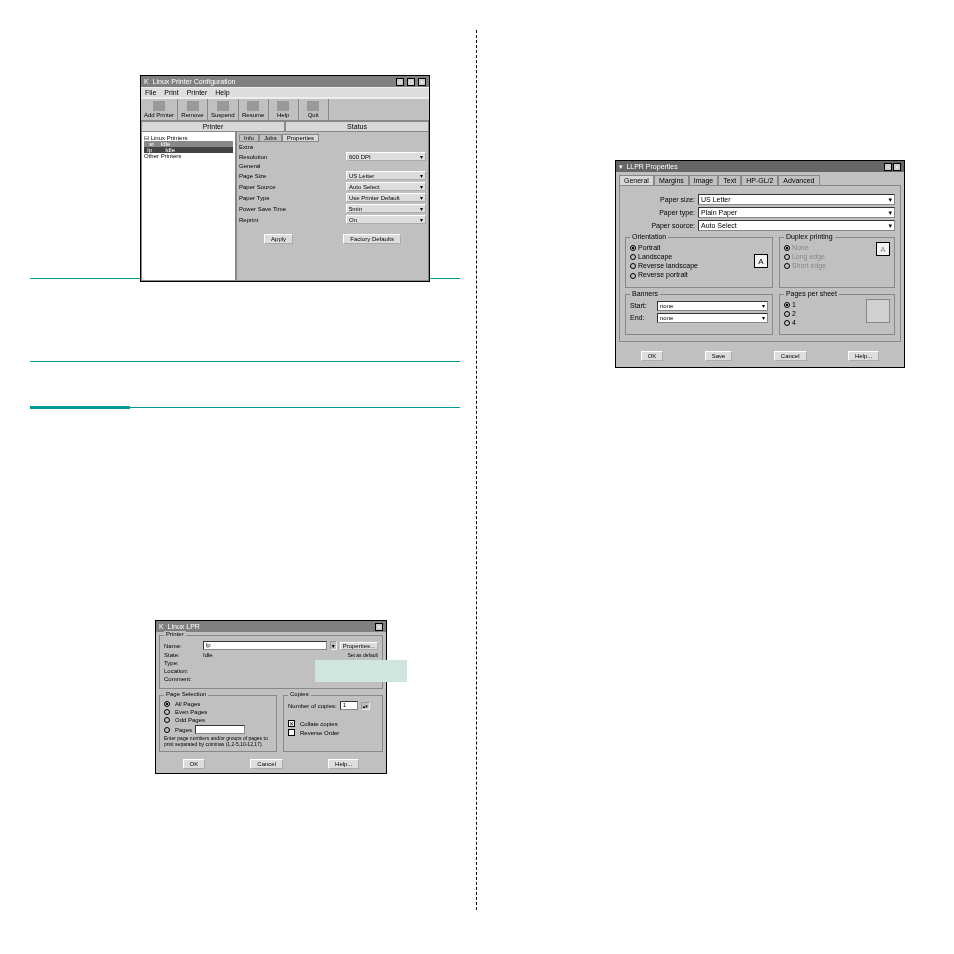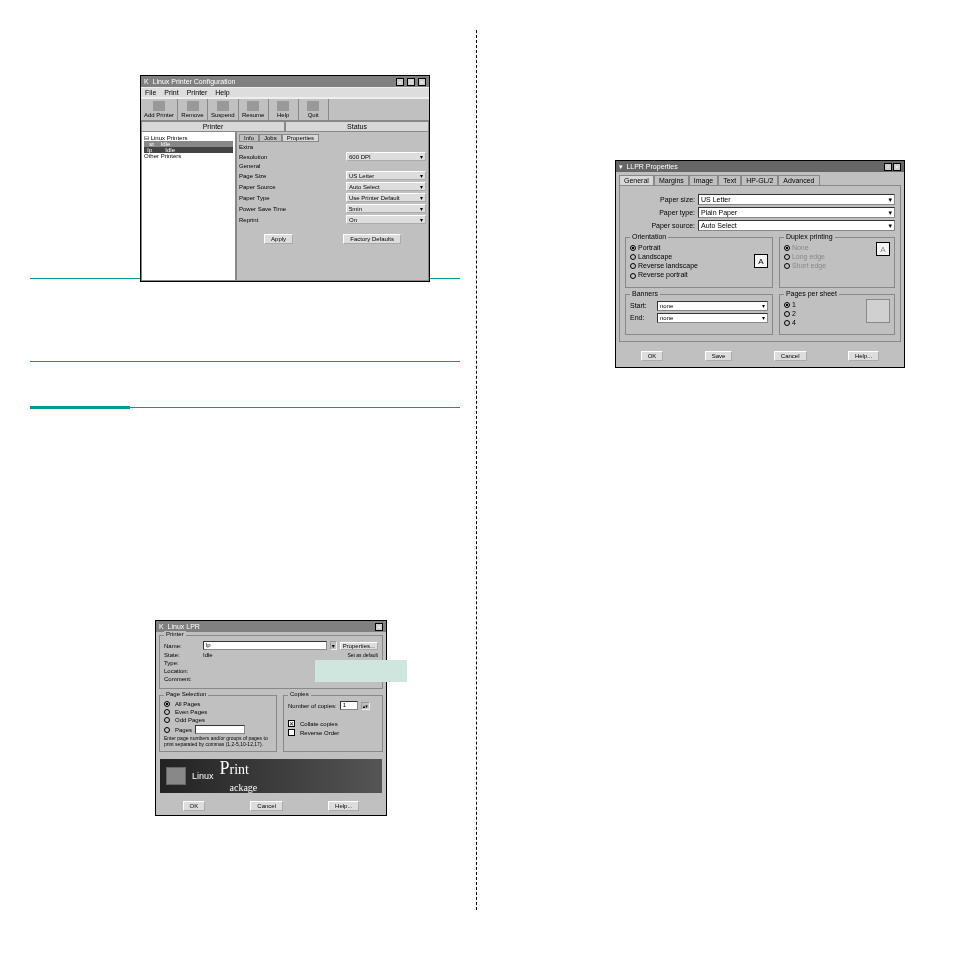--- a/index.html
+++ b/index.html
@@ -239,25 +239,20 @@
           <div class="row">
               <span class="chk">✕</span>
               <span>Collate copies</span>
             </div>
           <div class="row">
               <span class="chk"></span>
               <span>Reverse Order</span>
             </div>
         </div>
       </div>
-      <div class="banner">
-        <div class="printer"></div>
-        <span style="font-size:9px">Linux</span>
-        <span style="font-family:serif;font-size:14px"><span style="font-size:18px">P</span><span style="font-size:0">Print</span>rint<br><span style="font-size:10px;margin-left:10px">ackage</span></span>
-      </div>
       <div style="display:flex;justify-content:space-around;padding:4px">
         <div class="btn">OK</div>
         <div class="btn">Cancel</div>
         <div class="btn">Help...</div>
       </div>
     </div>
   </div>
 
   <div class="right-col">
 

